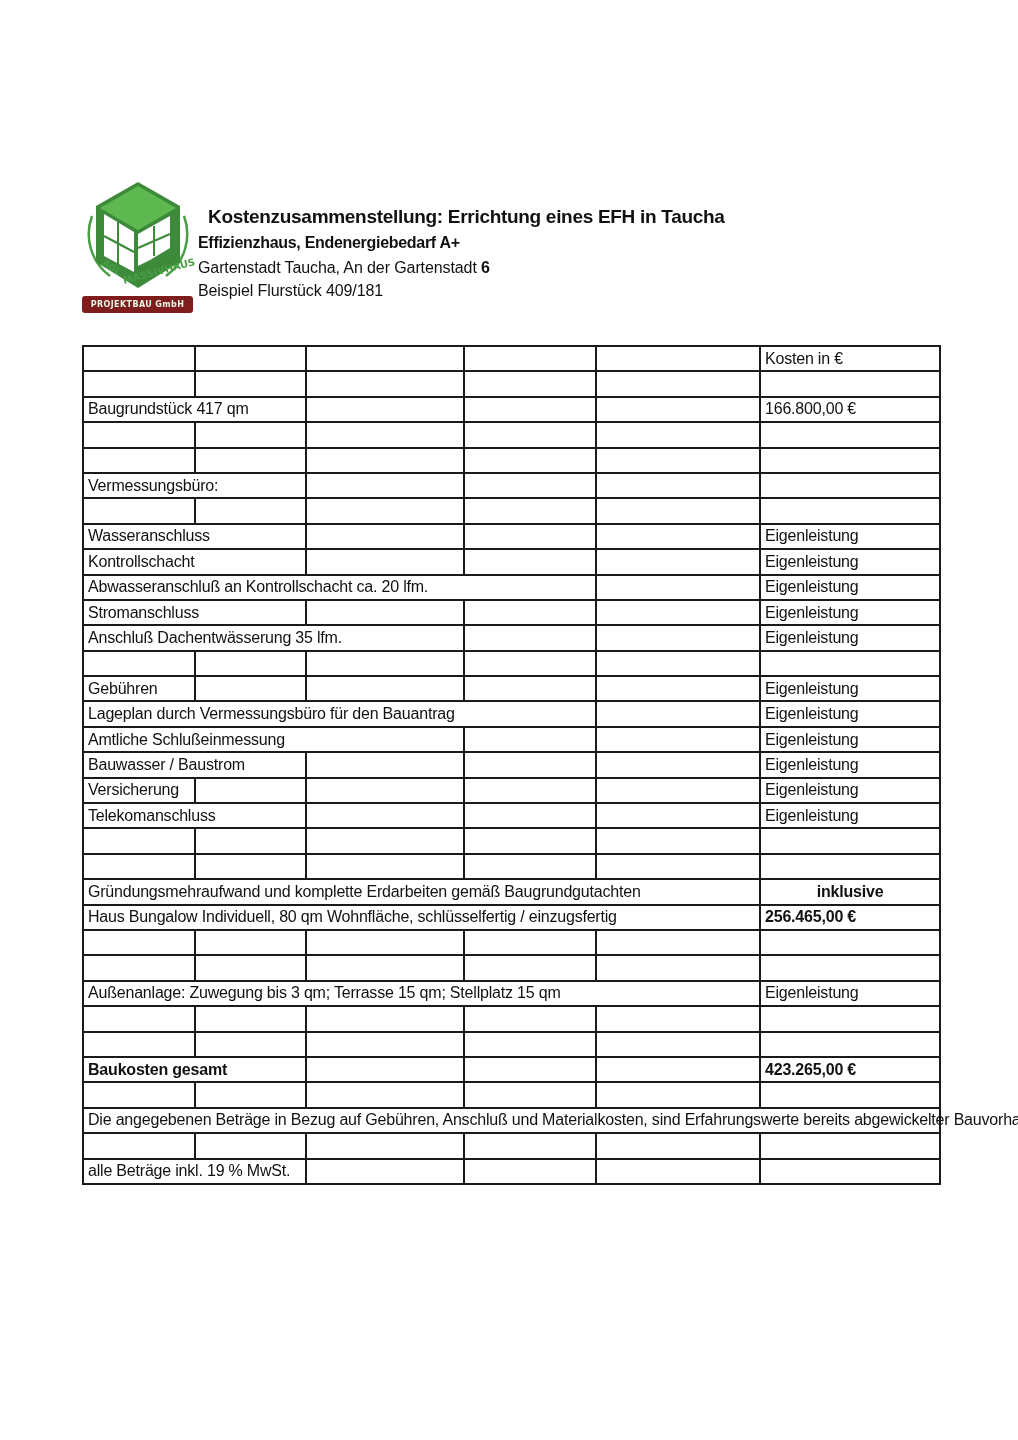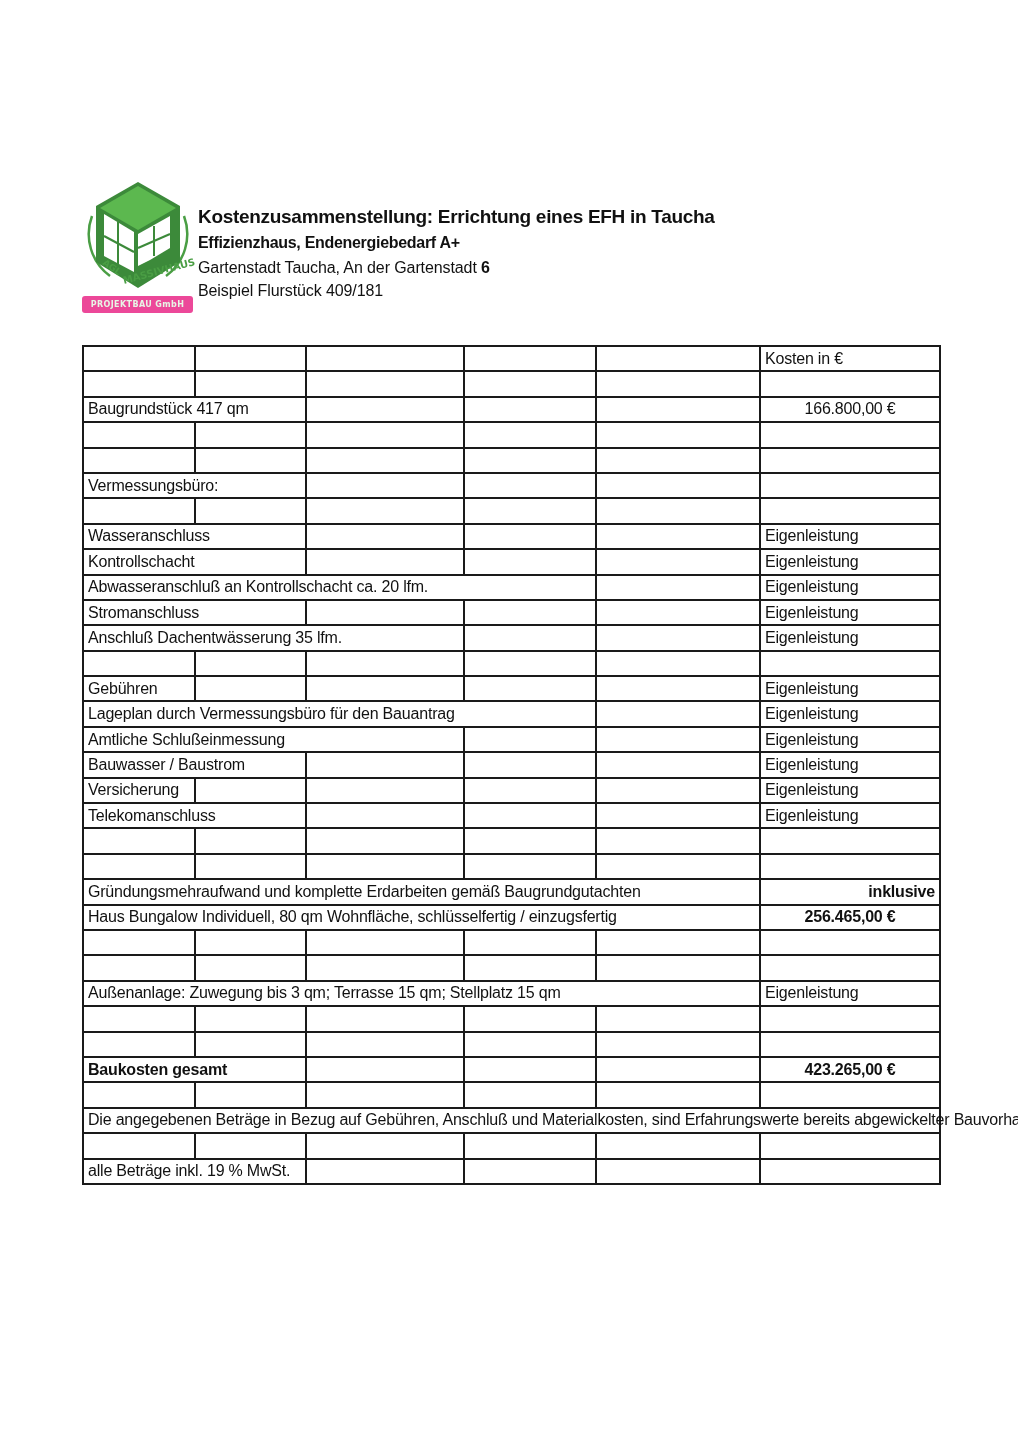--- a/index.html
+++ b/index.html
@@ -1,30 +1,30 @@
 <!DOCTYPE html>
 <html><head>
 <meta charset="utf-8">
 <style>
   html, body { margin: 0; padding: 0; background: #ffffff; }
   body { width: 1018px; height: 1440px; position: relative; overflow: hidden; font-family: "Liberation Sans", sans-serif; color: #111; }
 
   .logo { position: absolute; left: 80px; top: 176px; width: 116px; height: 140px; }
-  .logo-badge { position: absolute; left: 2px; top: 296px; width: 111px; height: 17px; background: #ec4899; border-radius: 3px; color: #e8f5e5; font-size: 8px; font-weight: bold; letter-spacing: 0.4px; text-align: center; line-height: 17px; font-family: "DejaVu Sans", sans-serif; }
+  .logo-badge { position: absolute; left: 2px; top: 296px; width: 111px; height: 17px; background: #7f1d1d; border-radius: 3px; color: #e8f5e5; font-size: 8px; font-weight: bold; letter-spacing: 0.4px; text-align: center; line-height: 17px; font-family: "DejaVu Sans", sans-serif; }
 
   .header { position: absolute; left: 198px; top: 204px; }
-  .title1 { font-size: 19px; font-weight: bold; letter-spacing: -0.3px; line-height: 26px; }
+  .title1 { font-size: 19px; font-weight: bold; letter-spacing: -0.3px; line-height: 26px; margin-left: 10px; }
   .title2 { font-size: 16px; font-weight: bold; letter-spacing: -0.3px; line-height: 26px; }
   .sub { font-size: 16px; line-height: 23px; letter-spacing: -0.1px; }
   .sub b { font-weight: bold; }
 
   table.grid { position: absolute; left: 82px; top: 345px; border-collapse: collapse; table-layout: fixed; width: 857px; }
   table.grid td { border: 2px solid #1a1a1a; height: 23.4px; padding: 0 4px; font-size: 16px; white-space: nowrap; overflow: visible; letter-spacing: -0.2px; line-height: 18px; }
-  td.right { text-align: center; padding-right: 10px; }
-  td.center { text-align: right; }
+  td.right { text-align: left; padding-right: 10px; }
+  td.center { text-align: center; }
   td.amt { padding-left: 8px; }
   .bold { font-weight: bold; }
   td.note { text-align: center; font-size: 12.5px; white-space: normal; line-height: 18px; height: 38px; letter-spacing: -0.5px; }
 </style>
 </head>
 <body>
 
 <div class="logo">
   <svg width="116" height="120" viewBox="0 0 116 120">
     <path d="M12 40 A52 52 0 0 0 30 100" stroke="#4a9e44" stroke-width="2.5" fill="none"></path>

